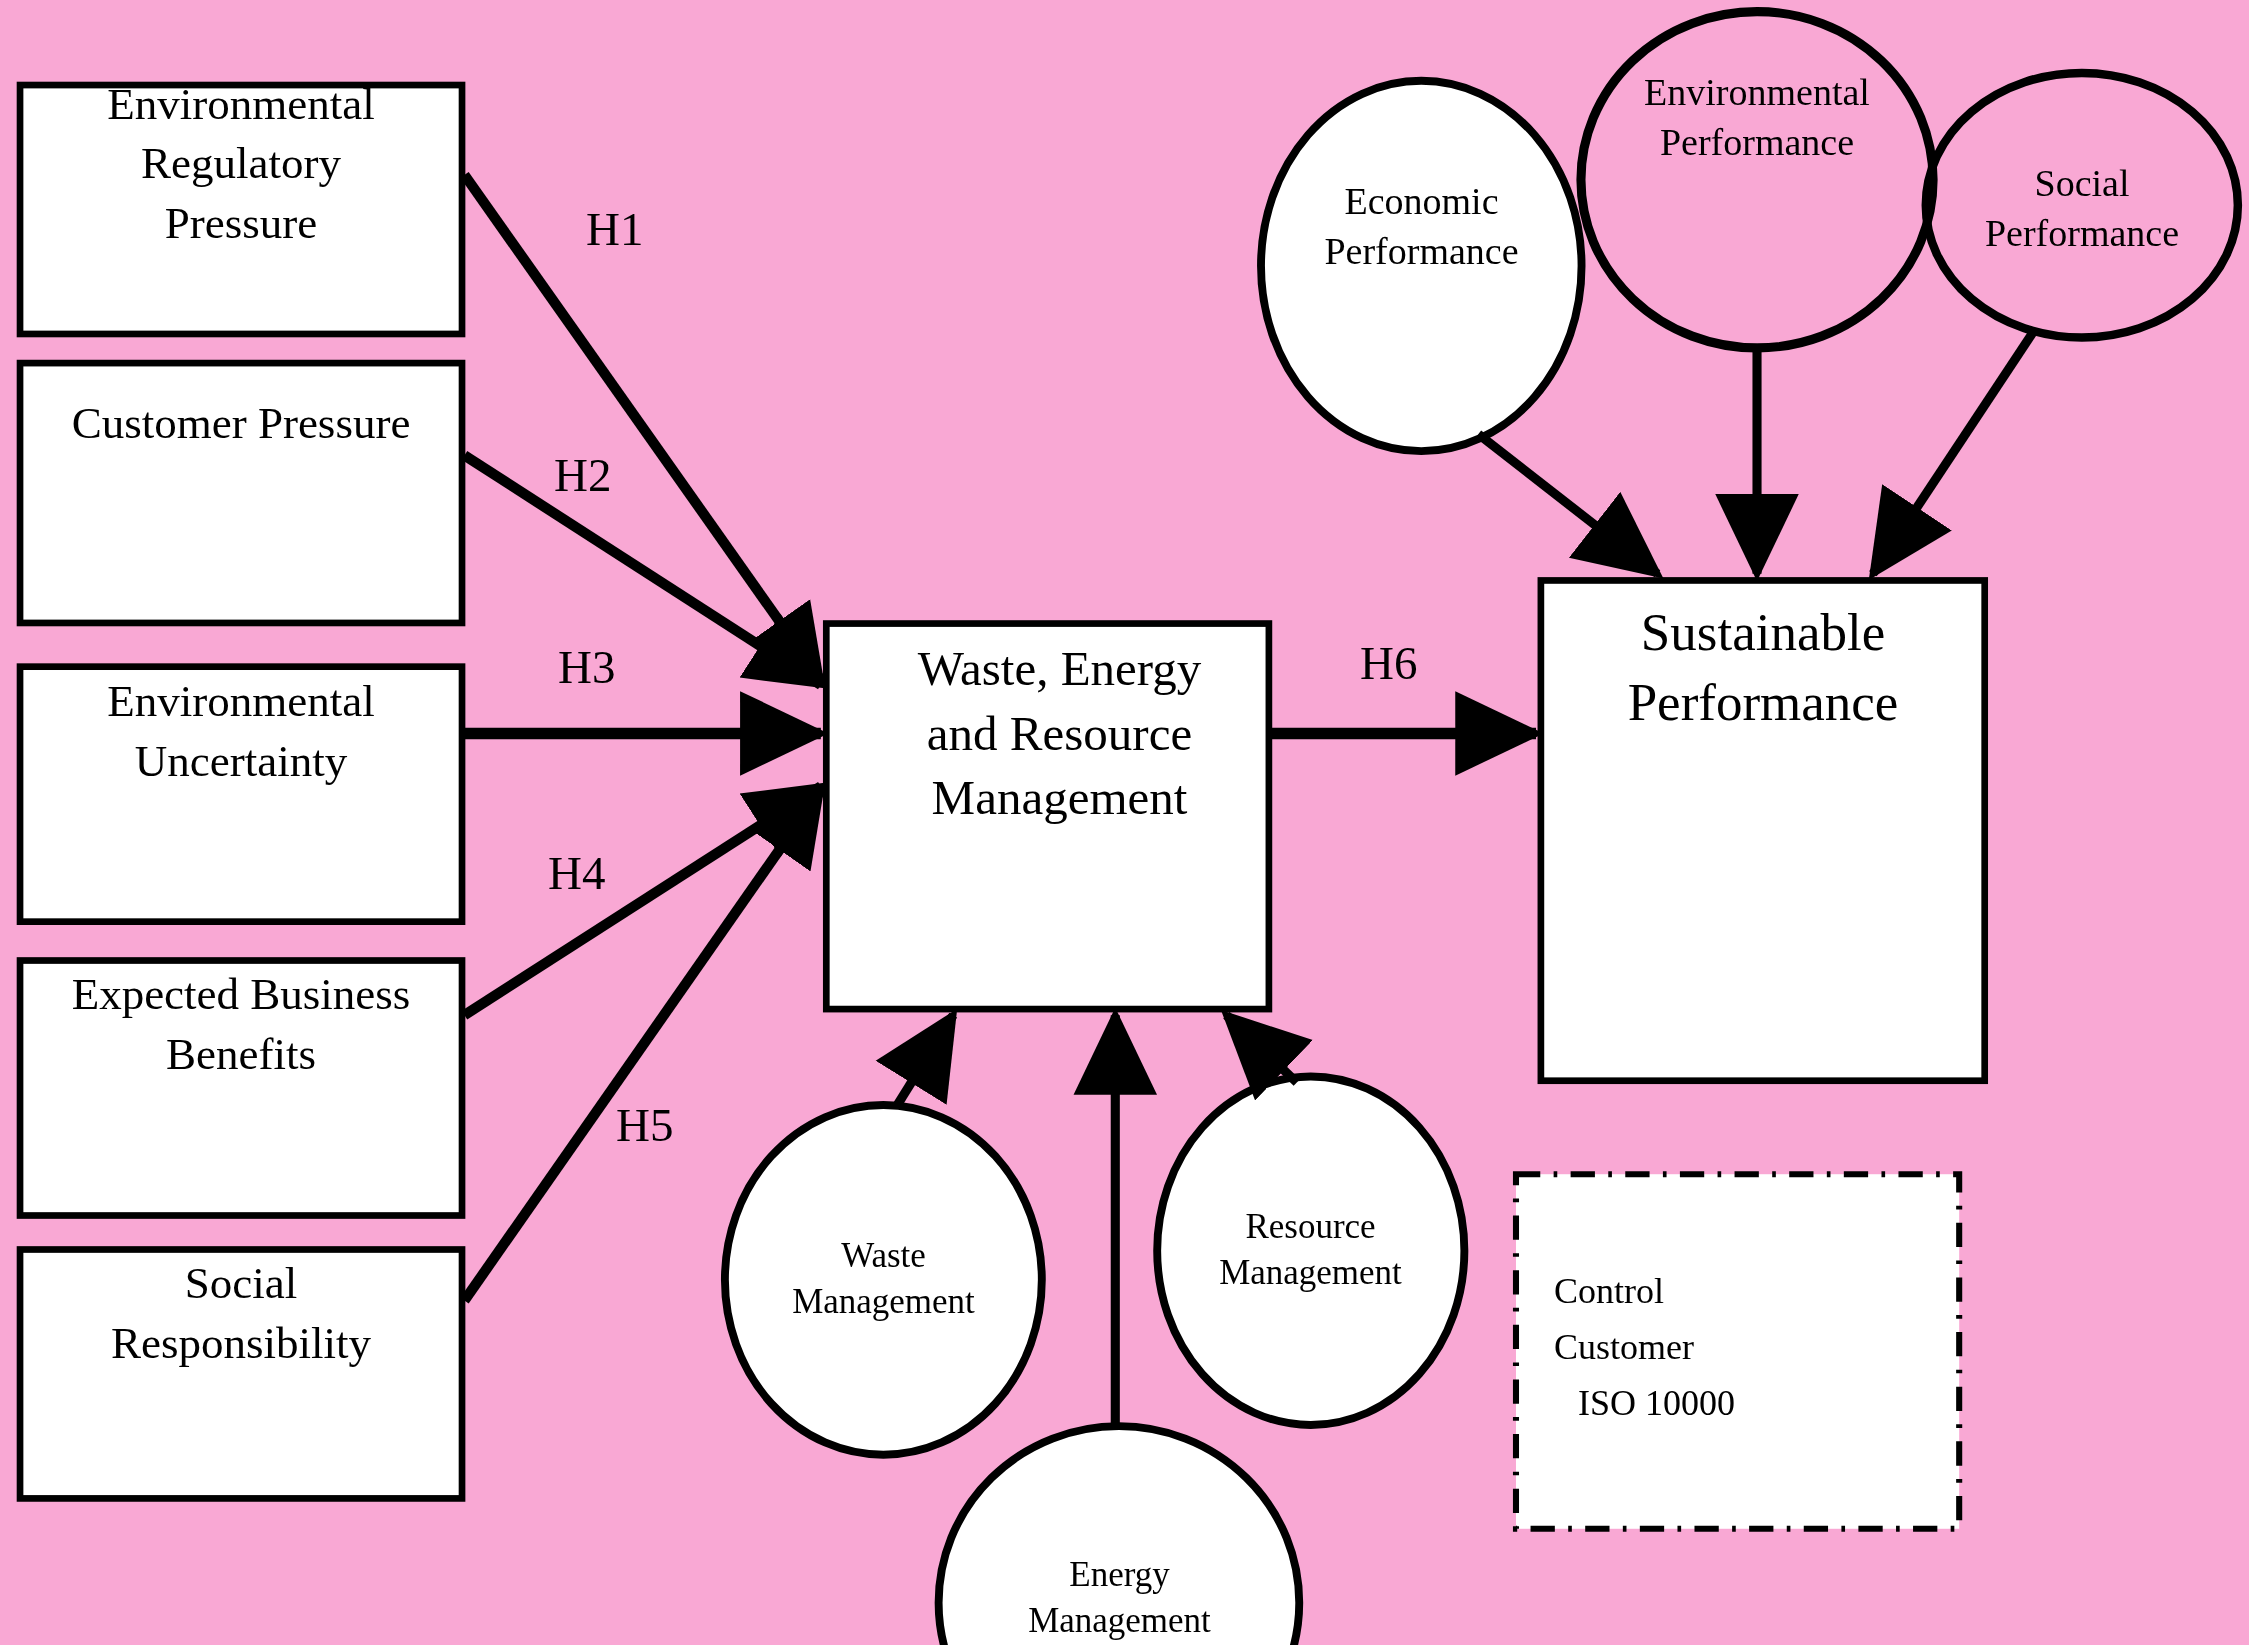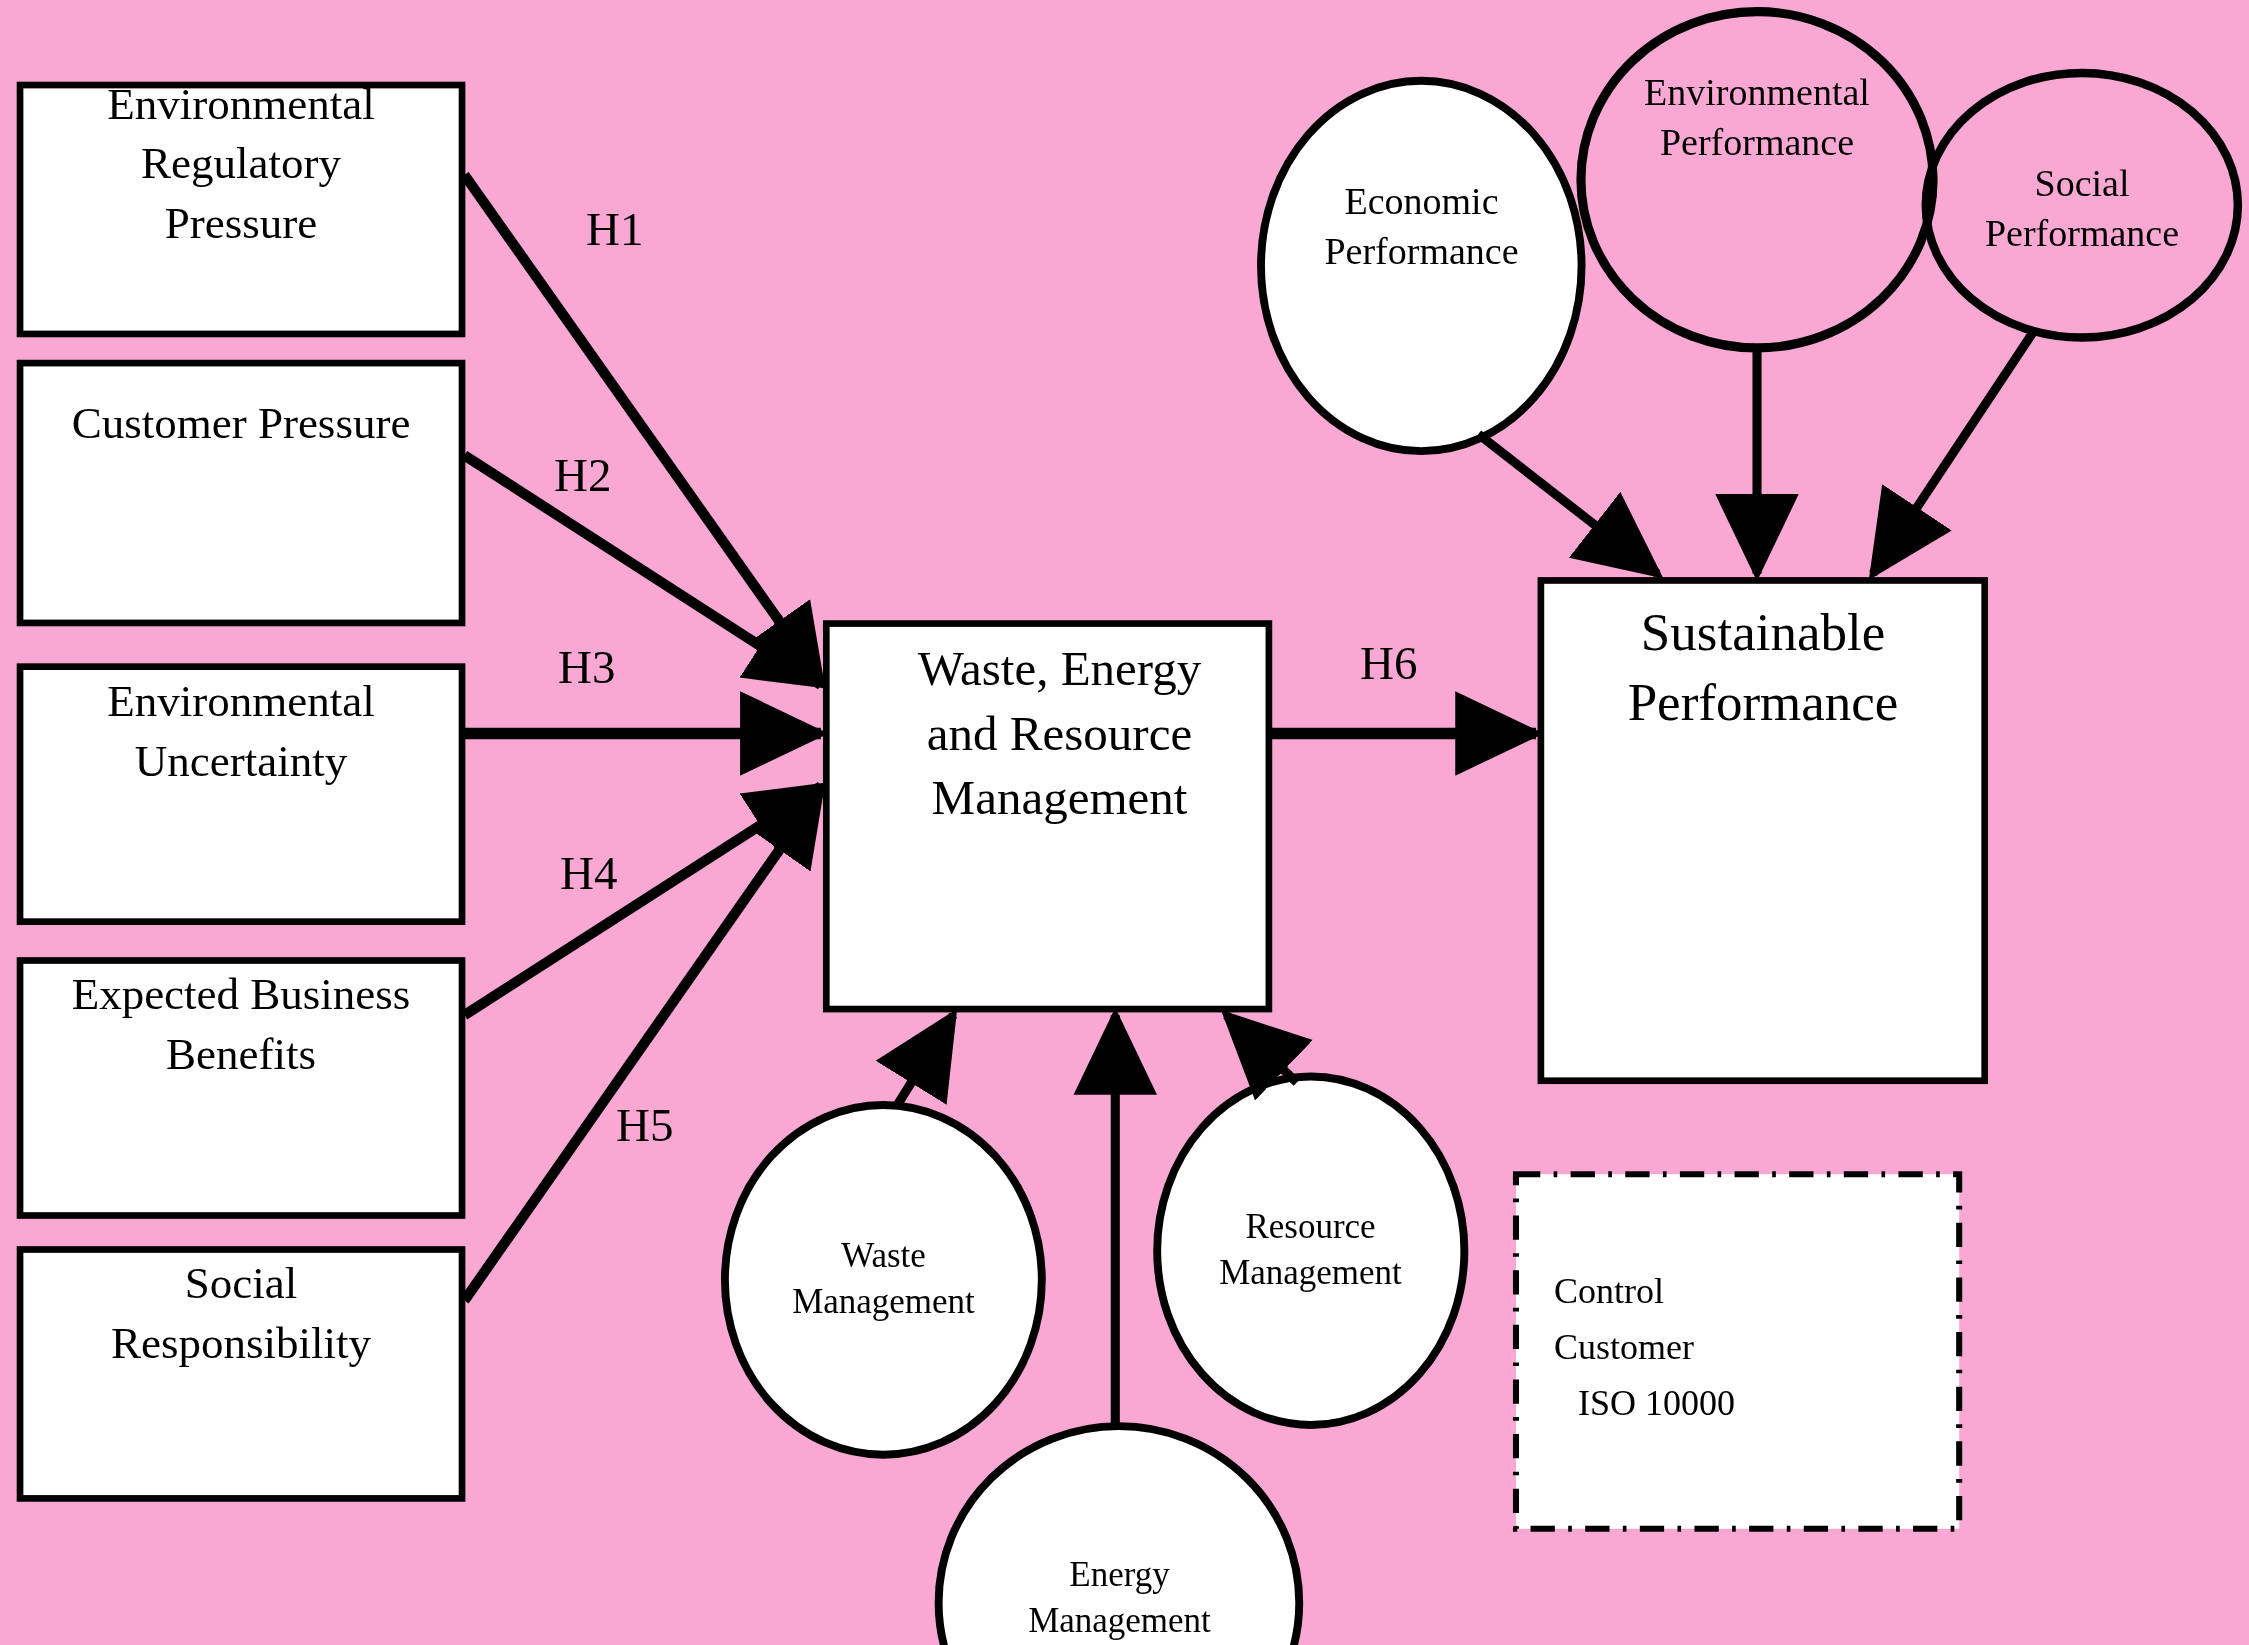--- a/index.html
+++ b/index.html
@@ -138,21 +138,21 @@
   <div class="node-text ellipse-label-sm" style="left:725px; top:1226px; width:317px; height:106px;">Waste
 Management</div>
   <div class="node-text ellipse-label-sm" style="left:939px; top:1545px; width:361px; height:106px;">Energy
 Management</div>
   <div class="node-text ellipse-label-sm" style="left:1157px; top:1197px; width:307px; height:106px;">Resource
 Management</div>
 
   <div class="h-label" style="left:586px; top:206px;">H1</div>
   <div class="h-label" style="left:554px; top:452px;text-align:center;">H2</div>
   <div class="h-label" style="left:558px; top:644px;">H3</div>
-  <div class="h-label" style="left:560px; top:850px;">H4</div>
+  <div class="h-label" style="left:548px; top:850px;">H4</div>
   <div class="h-label" style="left:616px; top:1102px;">H5</div>
   <div class="h-label" style="left:1360px; top:640px;">H6</div>
 
   <div class="control-inner control-label" style="left:1554px; top:1190px; width:389px; height:316px;">
     <span class="l1">Control</span>
     <span class="l2">Customer</span>
     <span class="l3">ISO 10000</span>
   </div>
 
 </div>

